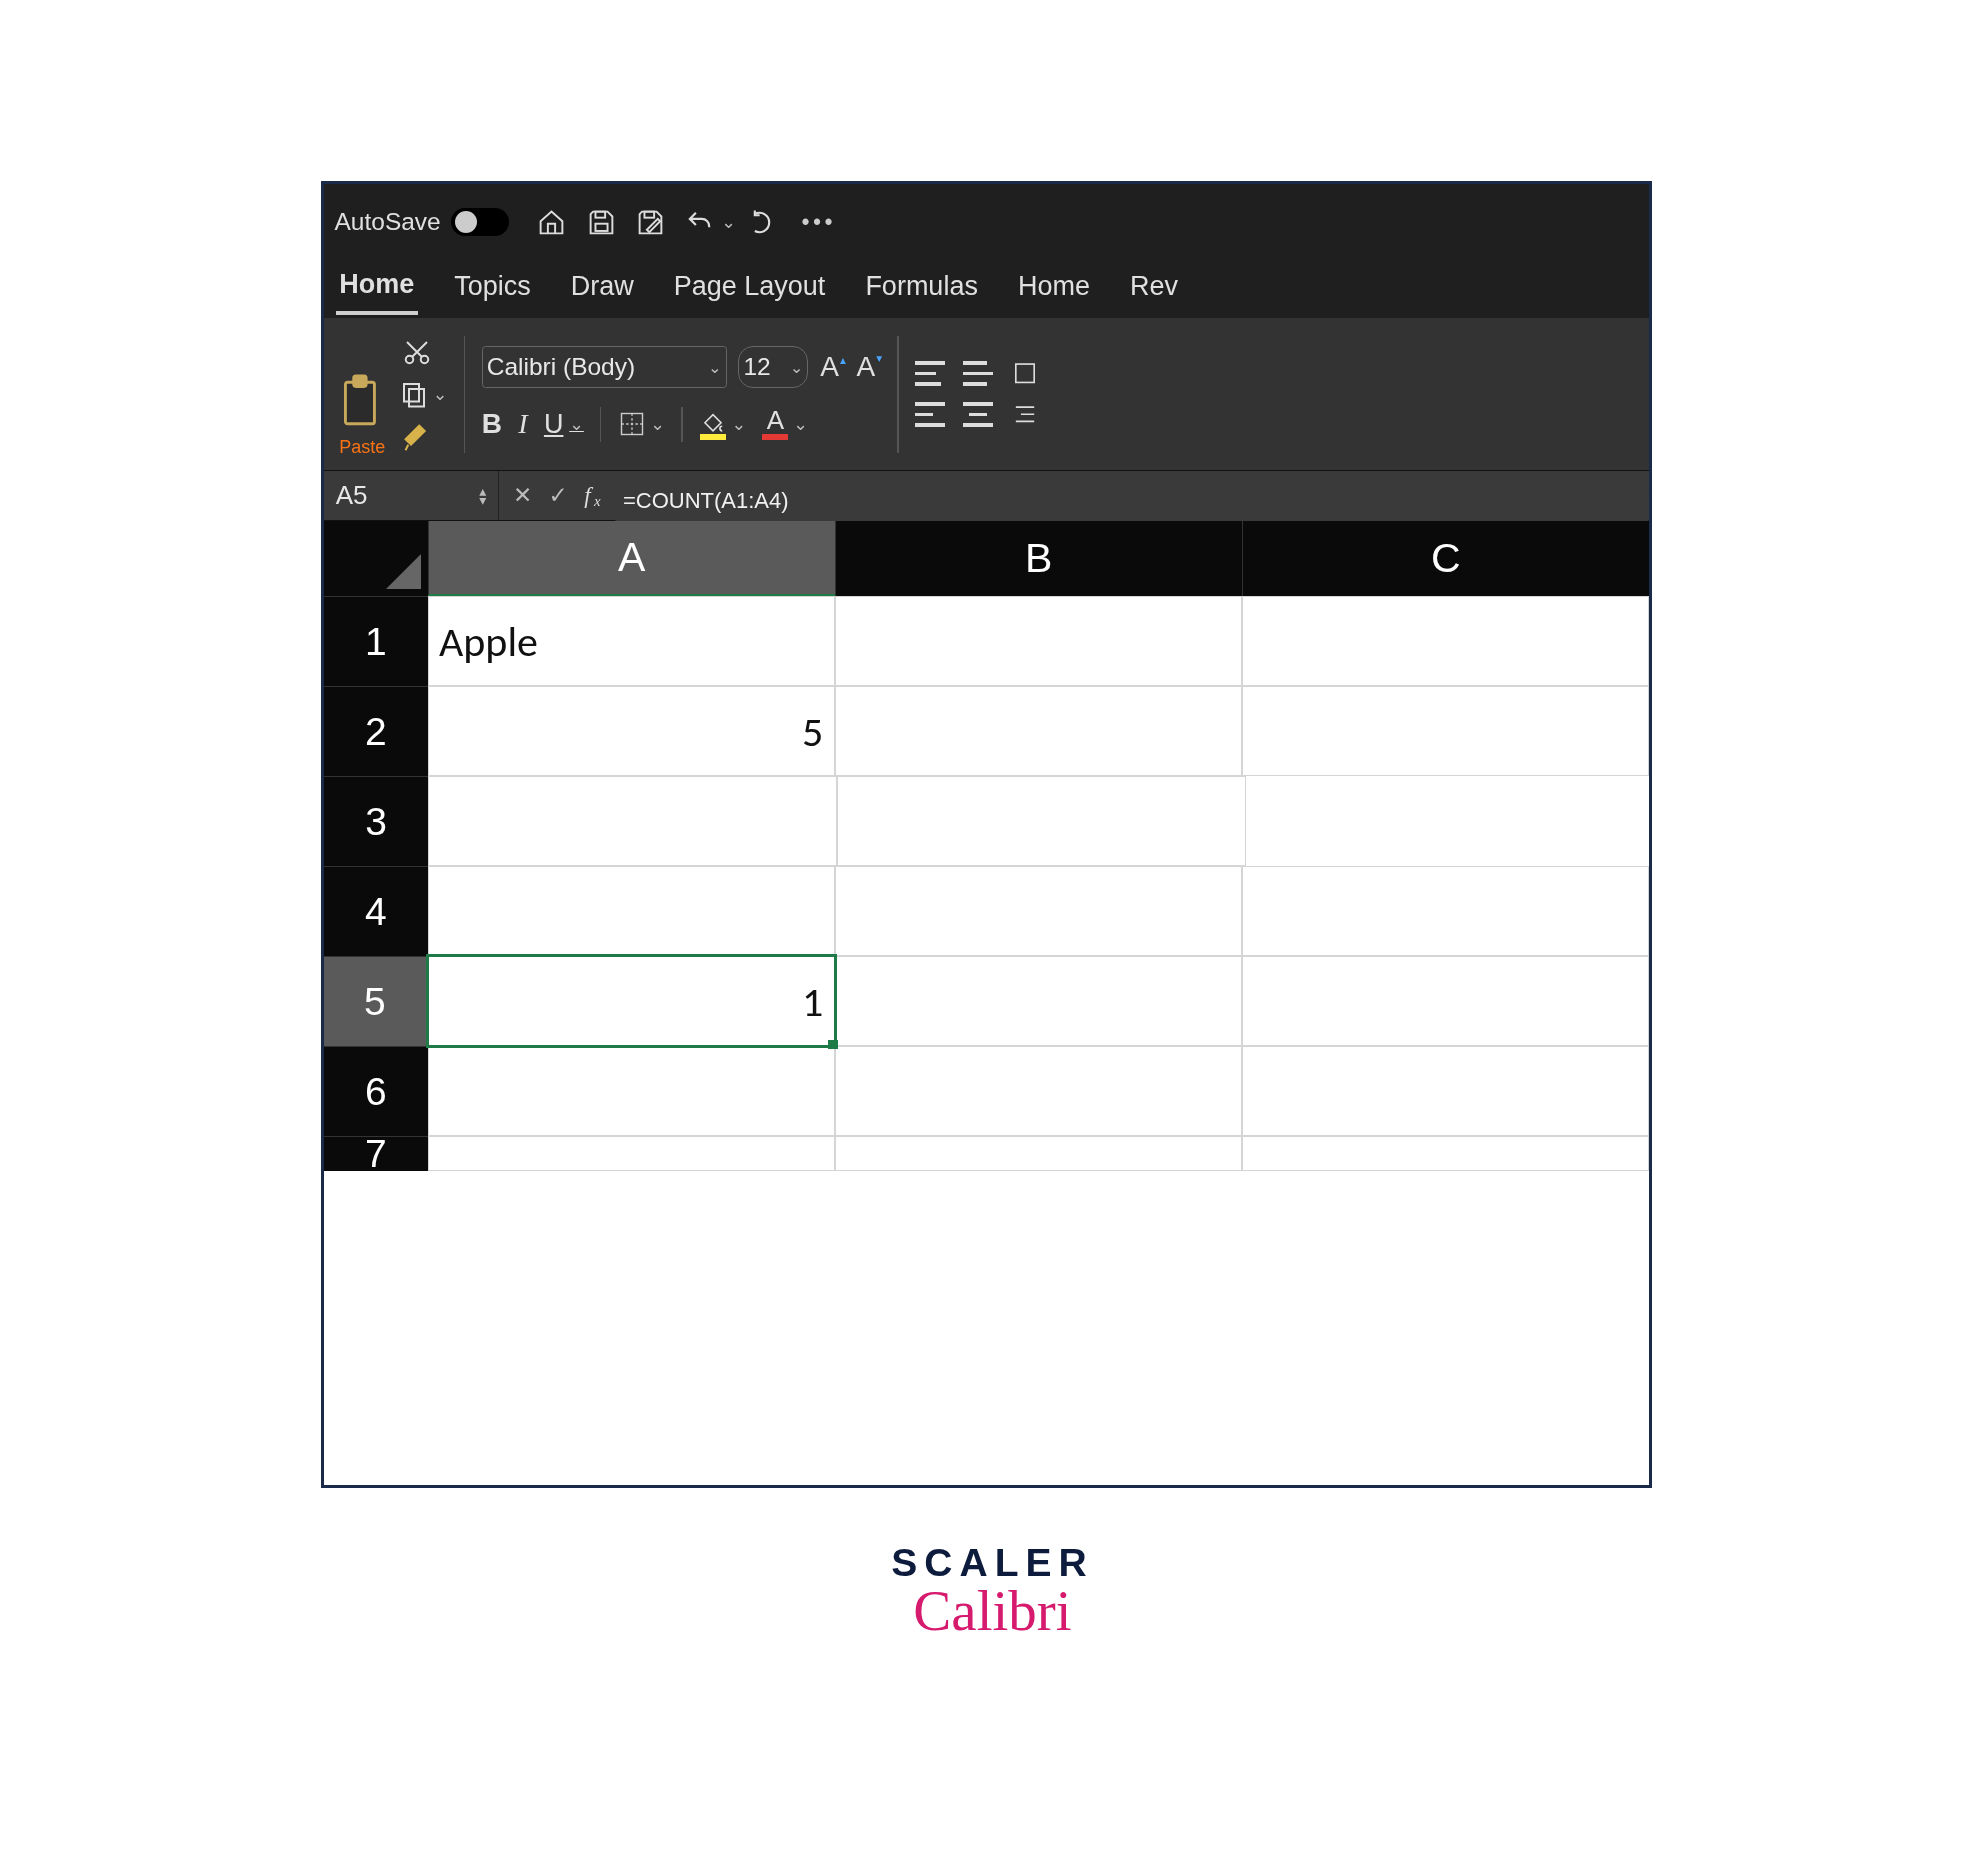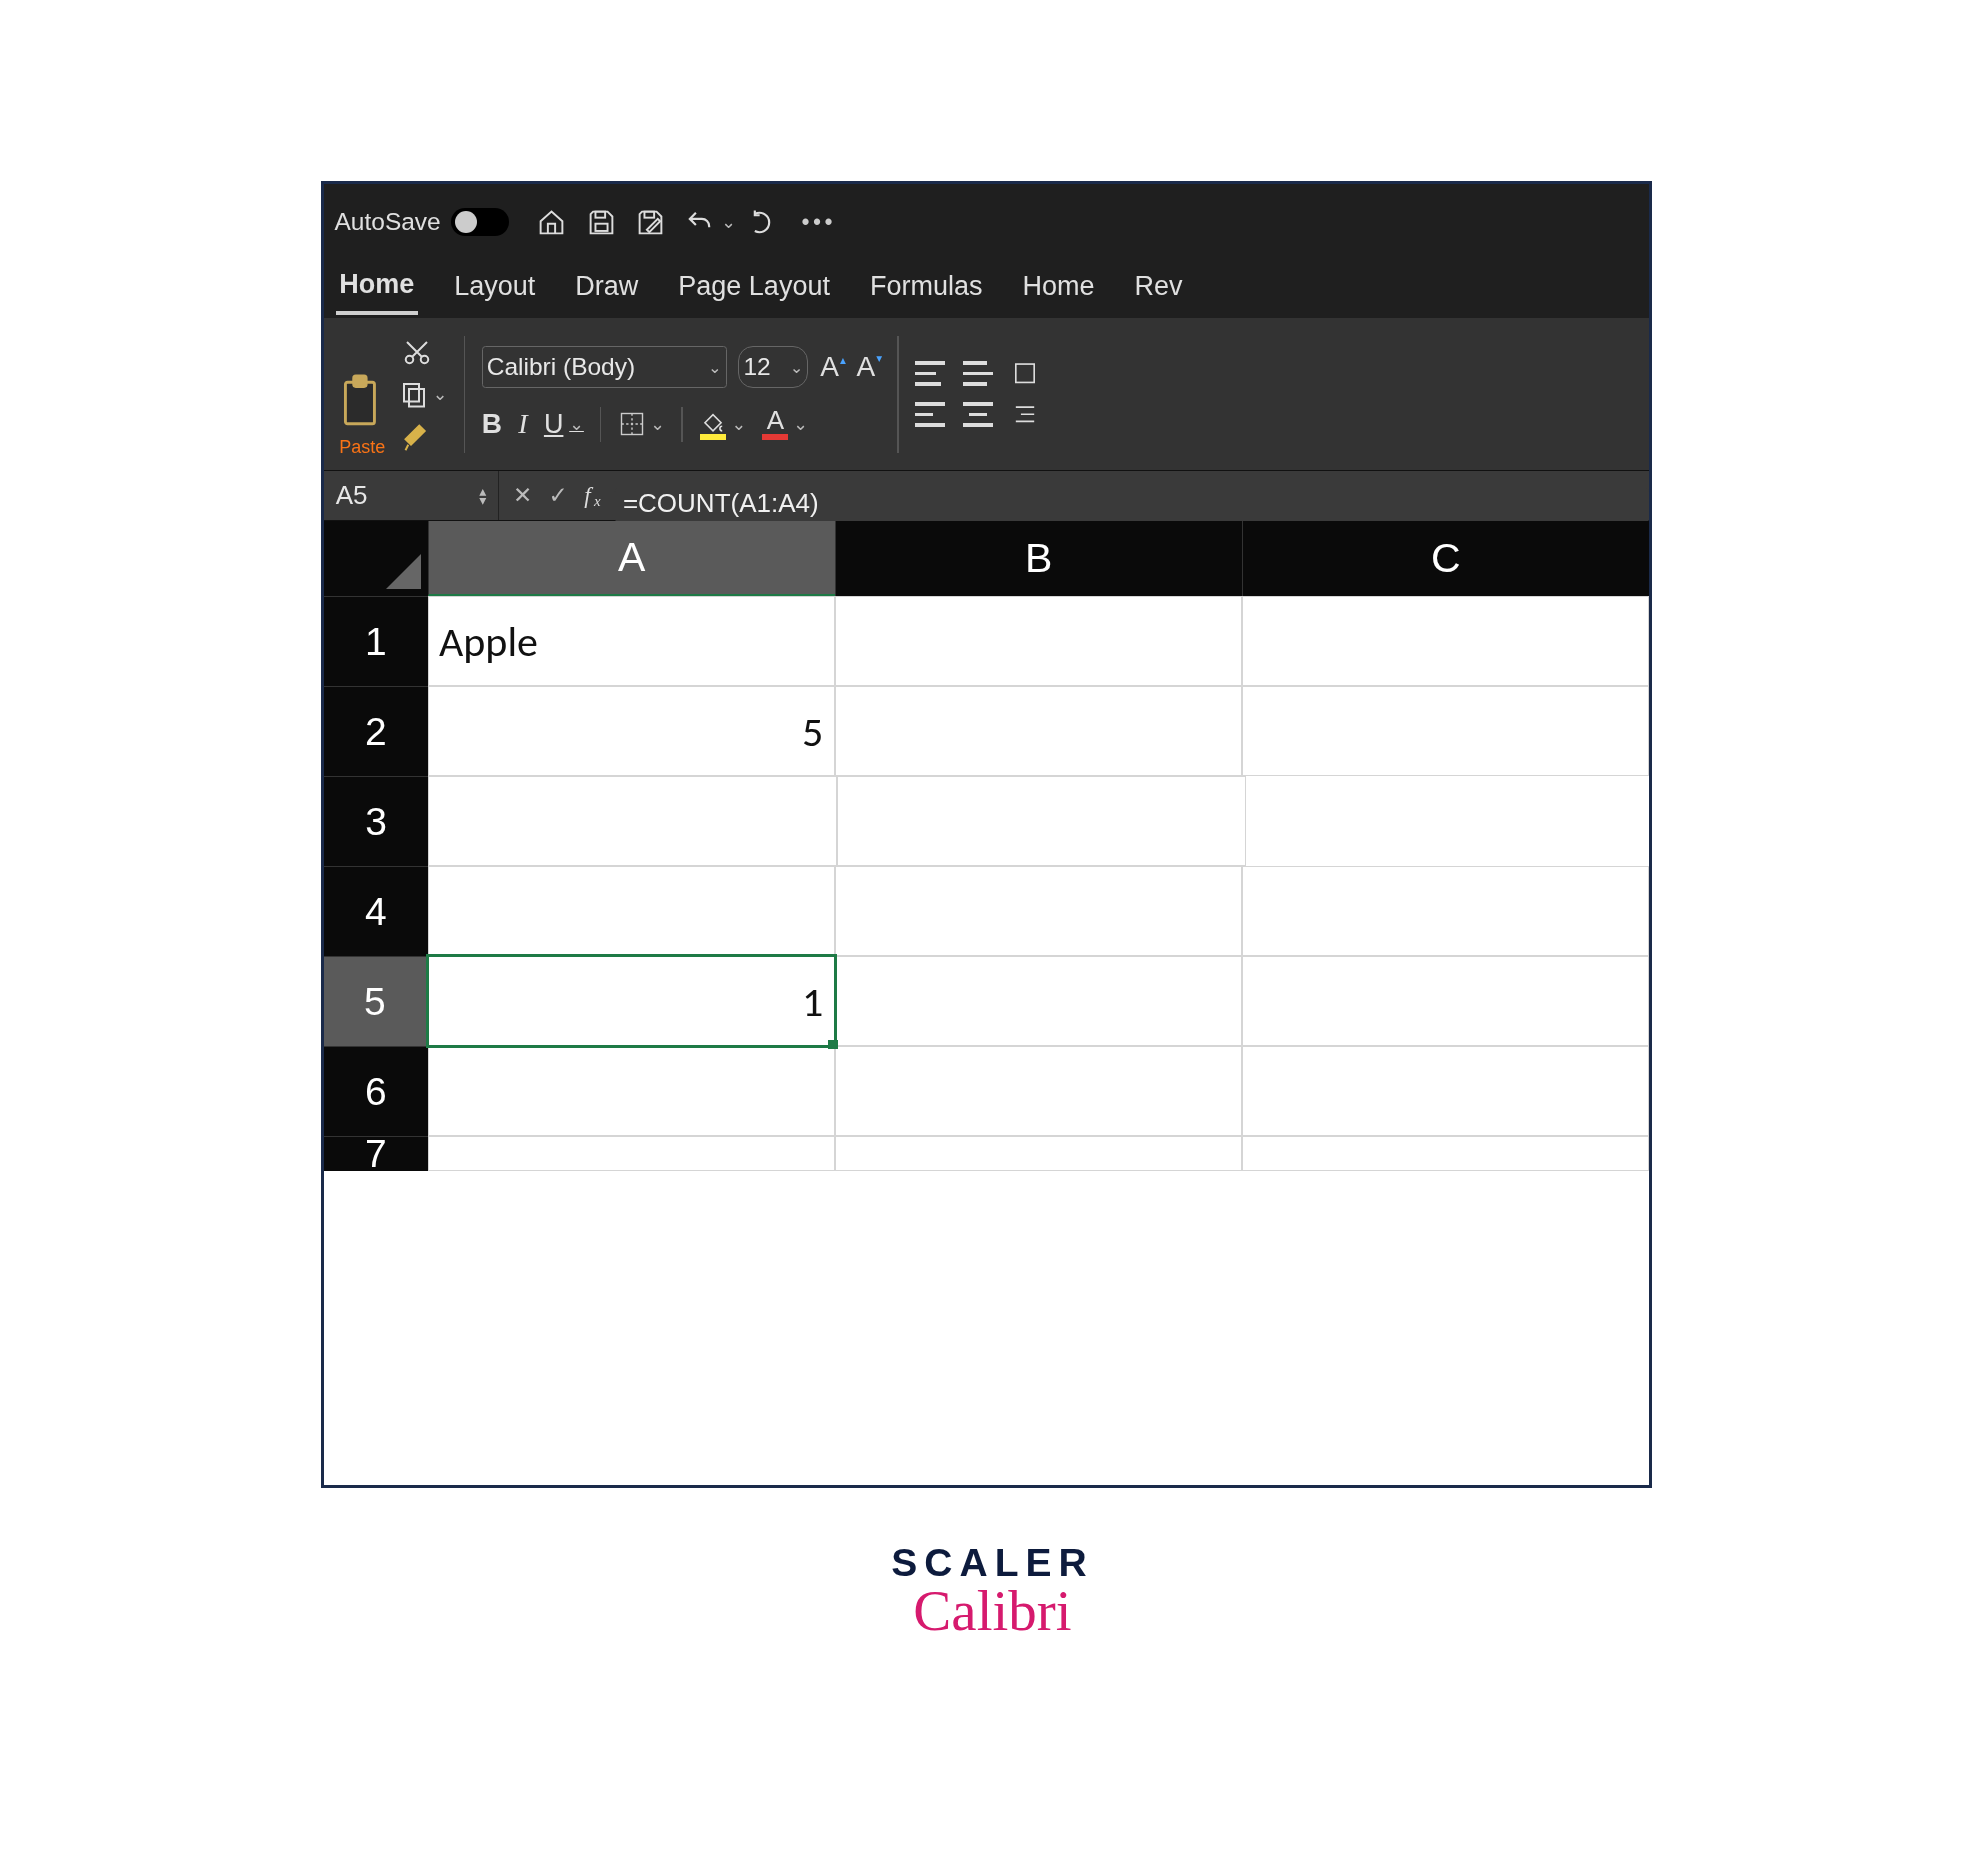--- a/index.html
+++ b/index.html
@@ -183,21 +183,21 @@
   .fx-label { font-style:italic; font-family: Georgia, serif; font-size:23px; color:#ddd; display:flex; align-items:center; gap:3.5px;}
   .fx-sub { font-size:15px; font-style:italic; position:relative; top:5.8px;}
   .formula-input {
     flex:1;
     height:68%;
     background:#3a3a3a;
     border: none;
     border-radius:3.5px;
     padding: 0 8.2px;
     color:#f0f0f0;
-    font-size:26px;
+    font-size:22px;
     margin-top:19px;
   }
   
   .sheet {
     background:#ffffff;
     height: 966px;
     display:flex;
     flex-direction:column;
   }
   .col-headers {
@@ -340,21 +340,21 @@
       <svg viewBox="0 0 24 24" fill="none" stroke="#ddd" stroke-width="1.8">
           <path d="M4 5 A8 8 0 1 1 4 19"></path>
           <path d="M4 2 L4 6 L8 6"></path>
         </svg>
     </div>
     <span class="dots">•••</span>
   </div>
 
   <div class="ribbon-tabs">
     <div class="ribbon-tab active">Home</div>
-    <div class="ribbon-tab">Layout</div>
+    <div class="ribbon-tab">Topics</div>
     <div class="ribbon-tab">Draw</div>
     <div class="ribbon-tab">Page Layout</div>
     <div class="ribbon-tab">Formulas</div>
     <div class="ribbon-tab">Home</div>
     <div class="ribbon-tab">Rev</div>
   </div>
 
   <div class="ribbon-body">
     <div class="rgroup paste-col">
       <div class="paste-icon">

